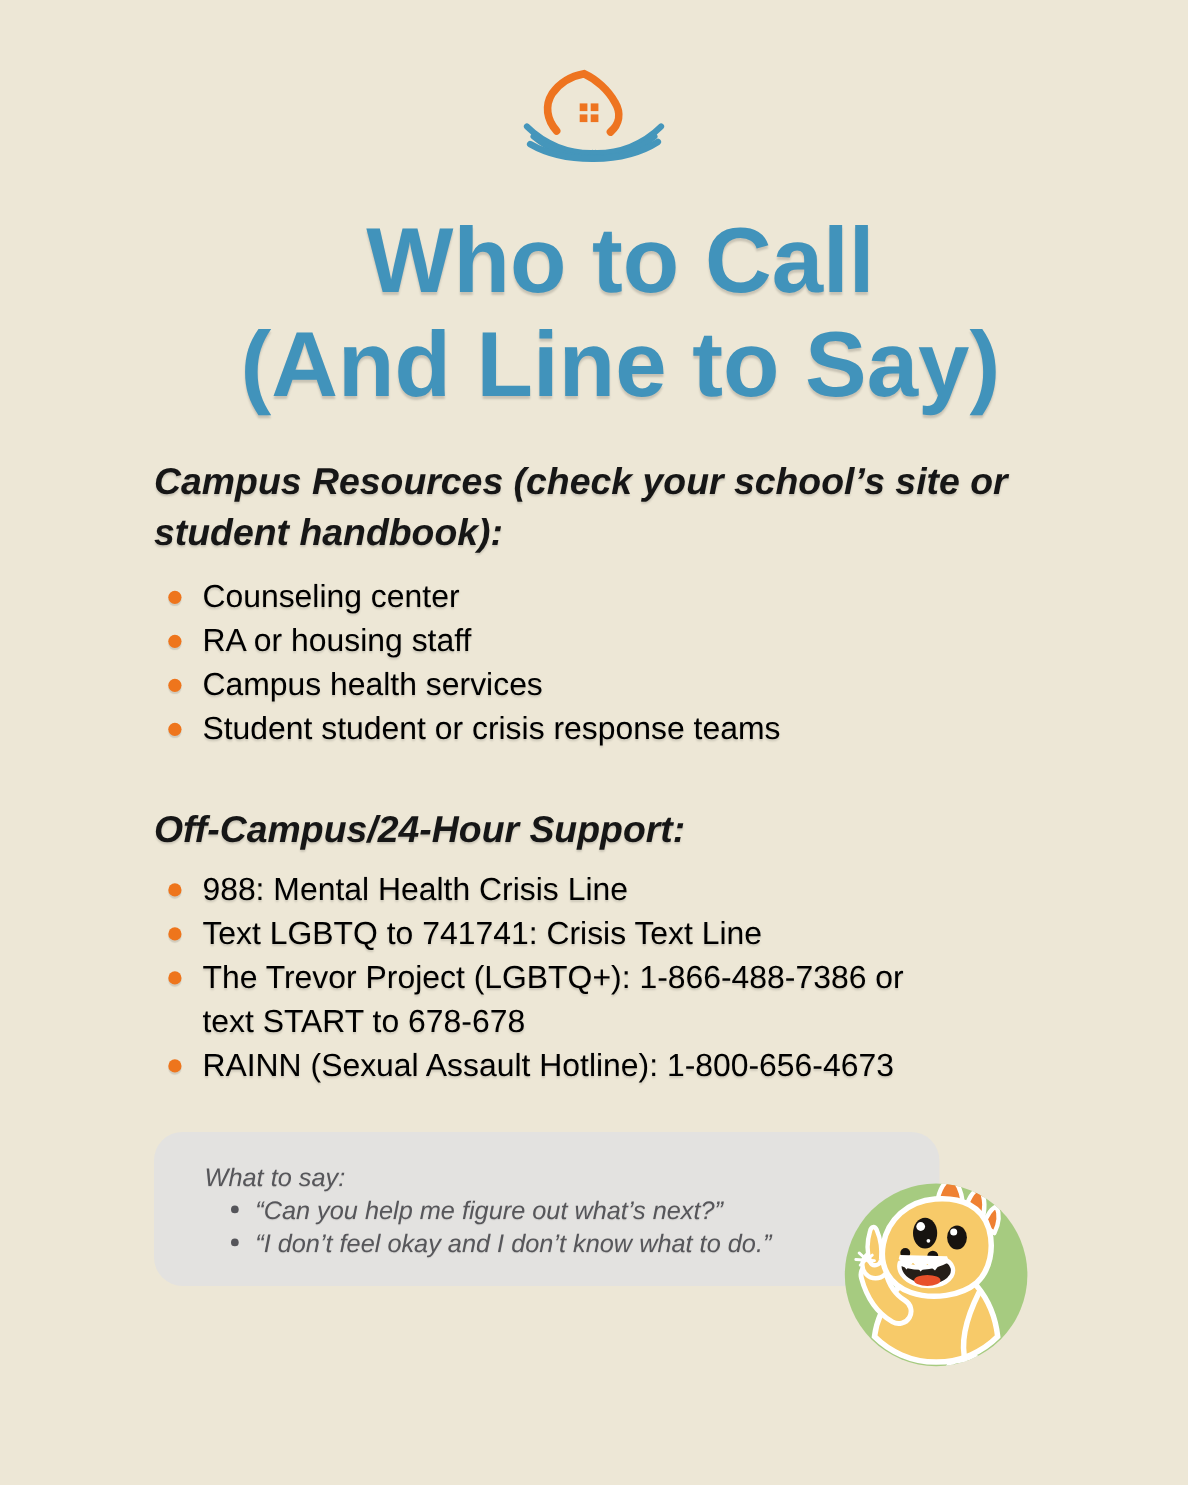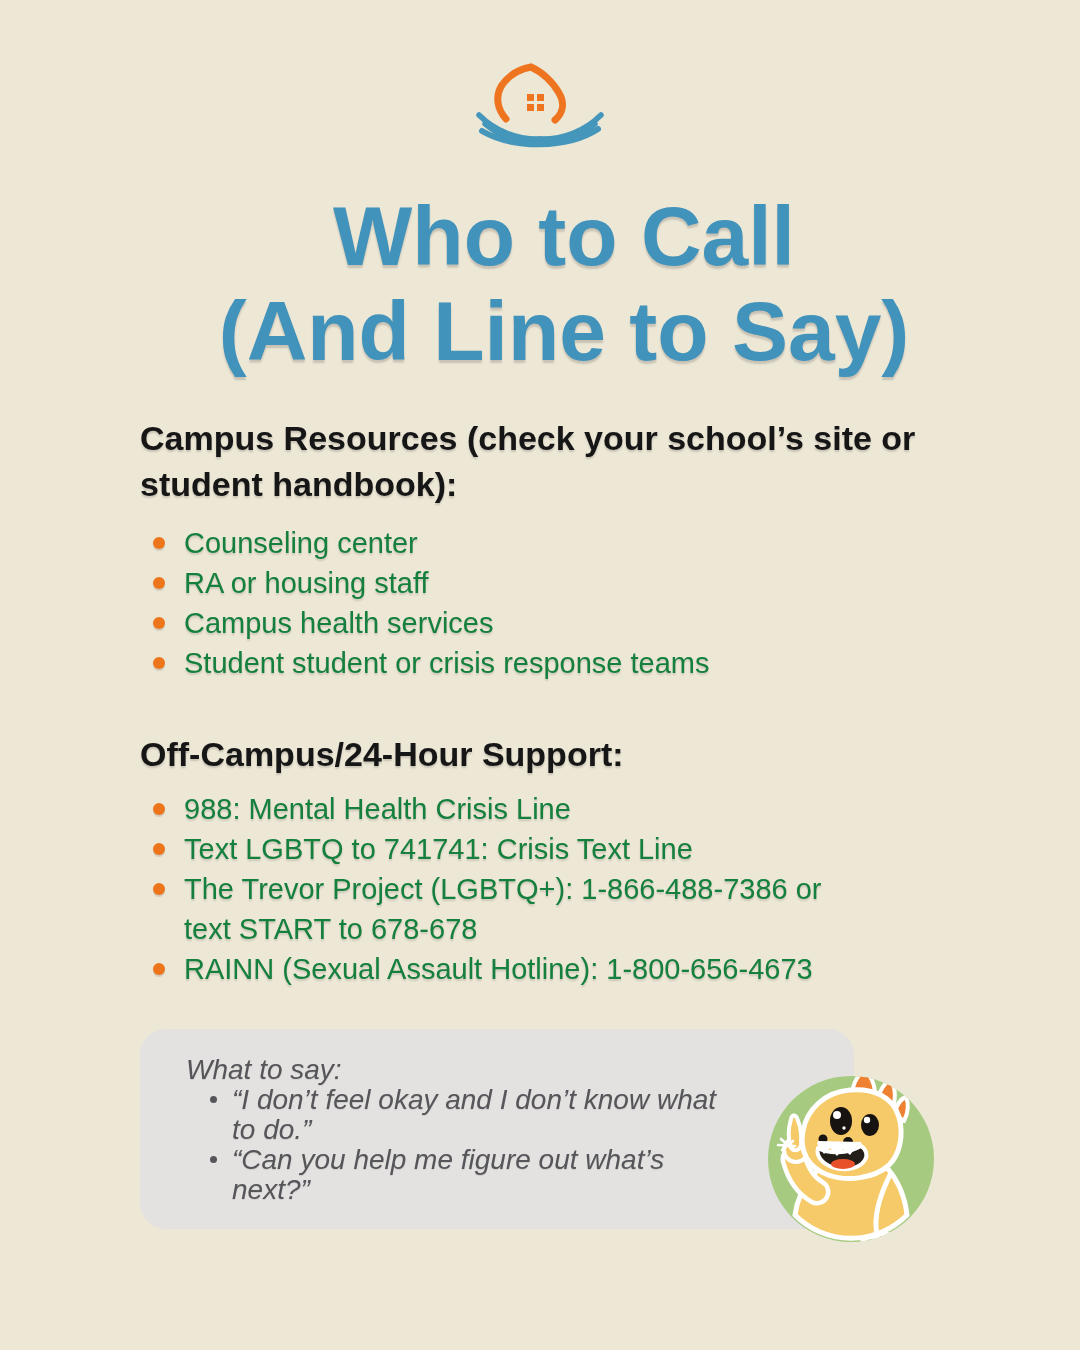--- a/index.html
+++ b/index.html
@@ -24,28 +24,29 @@
   }
   .content { padding:0 140px; position:relative; }
   h2.sec {
     margin-top:36px;
     font-size:34px;
     line-height:46px;
     font-weight:700;
     color:#161616;
     max-width:840px;
     text-shadow:0 2px 2px rgba(0,0,0,0.16);
+    font-style:italic;
   }
   h2.sec2 { margin-top:48px; }
   ul.blist { list-style:none; margin-top:16px; padding-left:44px; }
   ul.blist li {
     position:relative;
     font-size:29px;
     line-height:40px;
-    color:#15803d;
+    color:#000000;
     text-shadow:0 2px 2px rgba(0,0,0,0.14);
   }
   ul.blist li::before {
     content:"";
     position:absolute;
     left:-31px; top:14px;
     width:12px; height:12px;
     border-radius:50%;
     background:#ee751c;
     box-shadow:0 2px 1px rgba(0,0,0,0.12);
@@ -53,21 +54,21 @@
   ul.blist li strong { font-weight:400; }
   ul.off { max-width:734px; margin-top:12px; }
   .say-wrap { position:relative; margin-top:40px; }
   .say-card {
     width:714px;
     background:#e3e2e0;
     border-radius:26px;
     padding:26px 40px 24px 46px;
     color:#56565a;
     font-style:italic;
-    font-size:28px;
+    font-size:23px;
     line-height:30px;
     text-shadow:0 1px 1px rgba(0,0,0,0.10);
   }
   .say-card ul { list-style:none; padding-left:46px; max-width:536px; }
   .say-card li { position:relative; }
   .say-card li::before {
     content:"";
     position:absolute;
     left:-22px; top:11px;
     width:7px; height:7px;
@@ -114,22 +115,22 @@
       <li><strong>988:</strong><span> Mental Health Crisis Line</span></li>
       <li><strong>Text LGBTQ to 741741:</strong><span> Crisis Text Line</span></li>
       <li><strong>The Trevor Project (LGBTQ+):</strong><span> 1-866-488-7386 or text START to 678-678</span></li>
       <li><strong>RAINN (Sexual Assault Hotline):</strong><span> 1-800-656-4673</span></li>
     </ul>
 
     <div class="say-wrap">
       <div class="say-card">
         <div>What to say:</div>
         <ul>
+          <li>“Can you help me figure out what’s next?”</li>
           <li>“I don’t feel okay and I don’t know what to do.”</li>
-          <li>“Can you help me figure out what’s next?”</li>
         </ul>
       </div>
 
       <svg class="mascot" width="200" height="220" viewBox="0 0 200 220">
         <defs>
           <clipPath id="mclip">
               <circle cx="96" cy="102" r="83"></circle>
             </clipPath>
         </defs>
         <circle cx="96" cy="102" r="83" fill="#a6cb80"></circle>

